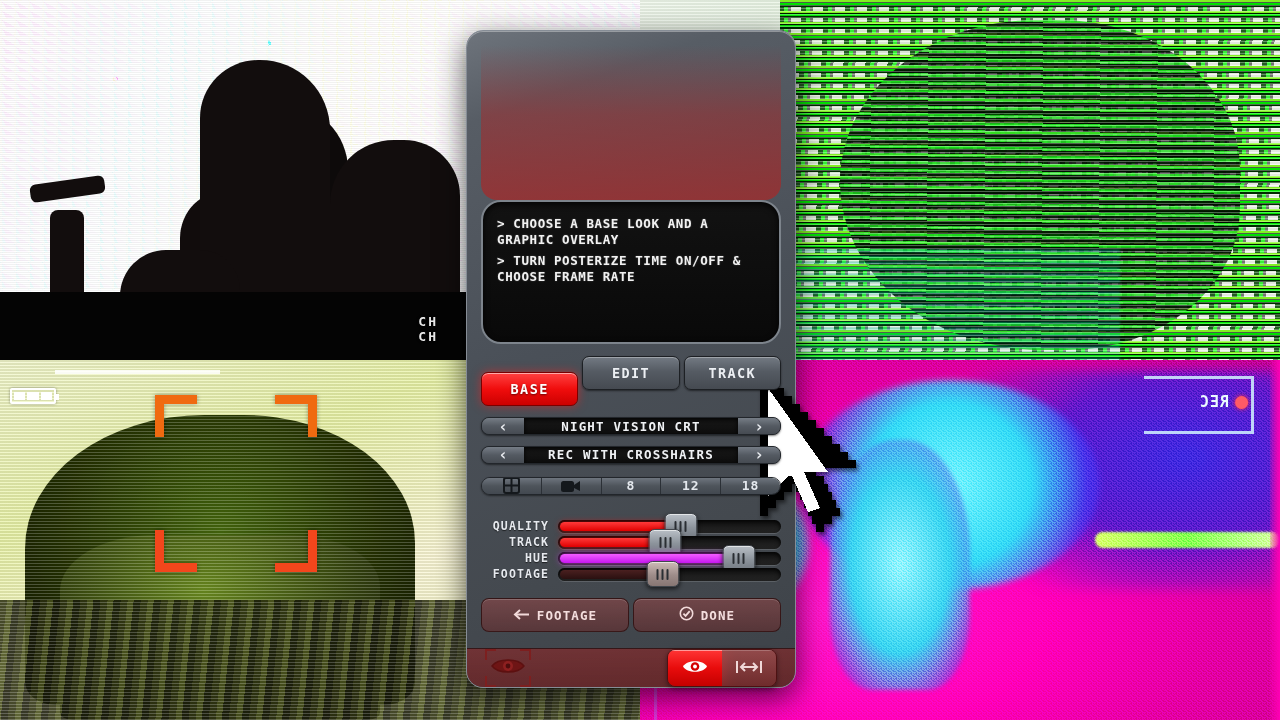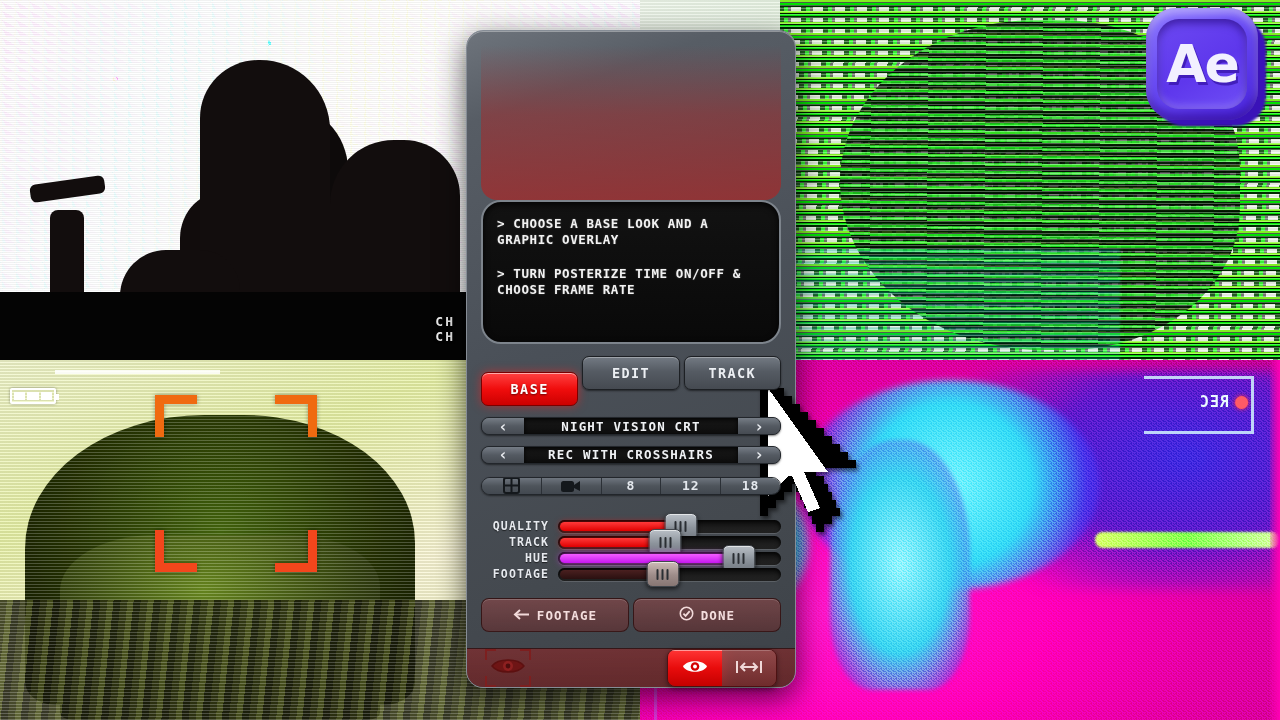--- a/index.html
+++ b/index.html
@@ -30,21 +30,21 @@
   .tl-sil{position:absolute;background:#120d0d;}
   .tl-s1{left:200px;top:60px;width:130px;height:300px;border-radius:58px 70px 0 0;
     box-shadow: 22px 40px 0 -4px #0d0a0a, -30px 120px 0 -10px #110c0c;}
   .tl-s2{left:330px;top:140px;width:130px;height:220px;border-radius:64px 56px 0 0;}
   .tl-s3{left:50px;top:210px;width:34px;height:150px;border-radius:8px;}
   .tl-s4{left:30px;top:180px;width:75px;height:18px;border-radius:6px;transform:rotate(-8deg);}
   .tl-s5{left:120px;top:250px;width:120px;height:110px;border-radius:46px 40px 0 0;}
   .tl-band{position:absolute;left:0;right:0;height:12px;background:
     linear-gradient(90deg,#cfff72,#fff6a0,#b9ff5e);opacity:.9;}
   .tl-dark{position:absolute;left:0;right:0;bottom:0;height:68px;background:#040404;}
-  .tl-ch{position:absolute;right:185px;bottom:16px;color:#e9e9e9;font-size:13px;
+  .tl-ch{position:absolute;right:202px;bottom:16px;color:#e9e9e9;font-size:13px;
     line-height:15px;letter-spacing:2px;font-weight:bold;text-shadow:0 0 3px #000;}
 
   
   .tr-base{position:absolute;inset:0;background:linear-gradient(100deg,#eef6ea 0%,#e4f2df 30%,#f2f7ef 100%);}
   .tr-mosh{position:absolute;left:140px;top:-10px;width:520px;height:380px;
     background-image:
       repeating-linear-gradient(0deg, #0b3d0b 0 2px, #2fbf2f 2px 4px, #07300a 4px 5px, #9cf06a 5px 7px, transparent 7px 11px),
       repeating-linear-gradient(92deg, rgba(0,80,0,.85) 0 5px, rgba(80,230,70,.75) 5px 9px, rgba(0,0,0,.5) 9px 12px, transparent 12px 22px);
     filter:contrast(1.35) saturate(1.5);}
   .tr-mosh2{position:absolute;left:200px;top:20px;width:400px;height:330px;border-radius:50% 46% 44% 52%;
@@ -123,21 +123,21 @@
   
   .panel-wash{position:absolute;left:0;right:0;bottom:0;height:320px;border-radius:0 0 16px 16px;
     background:linear-gradient(180deg, rgba(180,30,30,0) 0%, rgba(175,35,35,.45) 45%, rgba(168,40,40,.72) 100%);
     pointer-events:none;}
   .panel > *{position:relative;z-index:2;}
 
   .readout{background:linear-gradient(180deg,#121212,#090909);border:2px solid #7d848c;border-radius:20px;
     padding:14px 14px 16px;min-height:144px;box-shadow:inset 0 2px 6px rgba(0,0,0,.9);}
   .readout p{color:#f2f2f2;font-size:12.5px;line-height:16px;letter-spacing:.6px;font-weight:bold;
     text-shadow:0 0 2px rgba(255,255,255,.25);}
-  .readout p + p{margin-top:18px;}
+  .readout p + p{margin-top:5px;}
 
   .tabs{display:flex;gap:4px;margin-top:12px;}
   .tab{flex:1;height:34px;border-radius:7px;border:1px solid #1d2024;display:flex;align-items:center;
     justify-content:center;color:#eceff3;font-size:13.5px;font-weight:bold;letter-spacing:1.4px;
     background:linear-gradient(180deg,#737a83,#555b63 45%,#454a51);
     box-shadow:inset 0 1px 0 rgba(255,255,255,.32), 0 1px 2px rgba(0,0,0,.5);}
   .tab.active{background:linear-gradient(180deg,#ff4242,#f00d0d 50%,#cc0000);color:#fff;
     border-color:#7a0000;text-shadow:0 1px 2px rgba(0,0,0,.55);
     box-shadow:inset 0 1px 0 rgba(255,255,255,.55), 0 0 10px rgba(255,30,30,.55);margin-top:16px;}
 
@@ -255,28 +255,20 @@
     <div class="br-grain"></div>
     <div class="br-lline"></div>
     <div class="br-rect"></div>
     <div class="br-rec">
       <span class="br-recdot"></span>
       <span>REC</span>
     </div>
     <div class="br-edge"></div>
   </div>
 
-  <div class="ae">
-    <div class="ae-shadow"></div>
-    <div class="ae-body">
-      <div class="ae-inner">
-        <span class="ae-txt">Ae</span>
-      </div>
-    </div>
-  </div>
 
   <div class="panel">
     <div class="panel-wash"></div>
 
     <div class="readout">
       <p>&gt; CHOOSE A BASE LOOK AND A GRAPHIC OVERLAY</p>
       <p>&gt; TURN POSTERIZE TIME ON/OFF &amp; CHOOSE FRAME RATE</p>
     </div>
 
     <div class="tabs">

